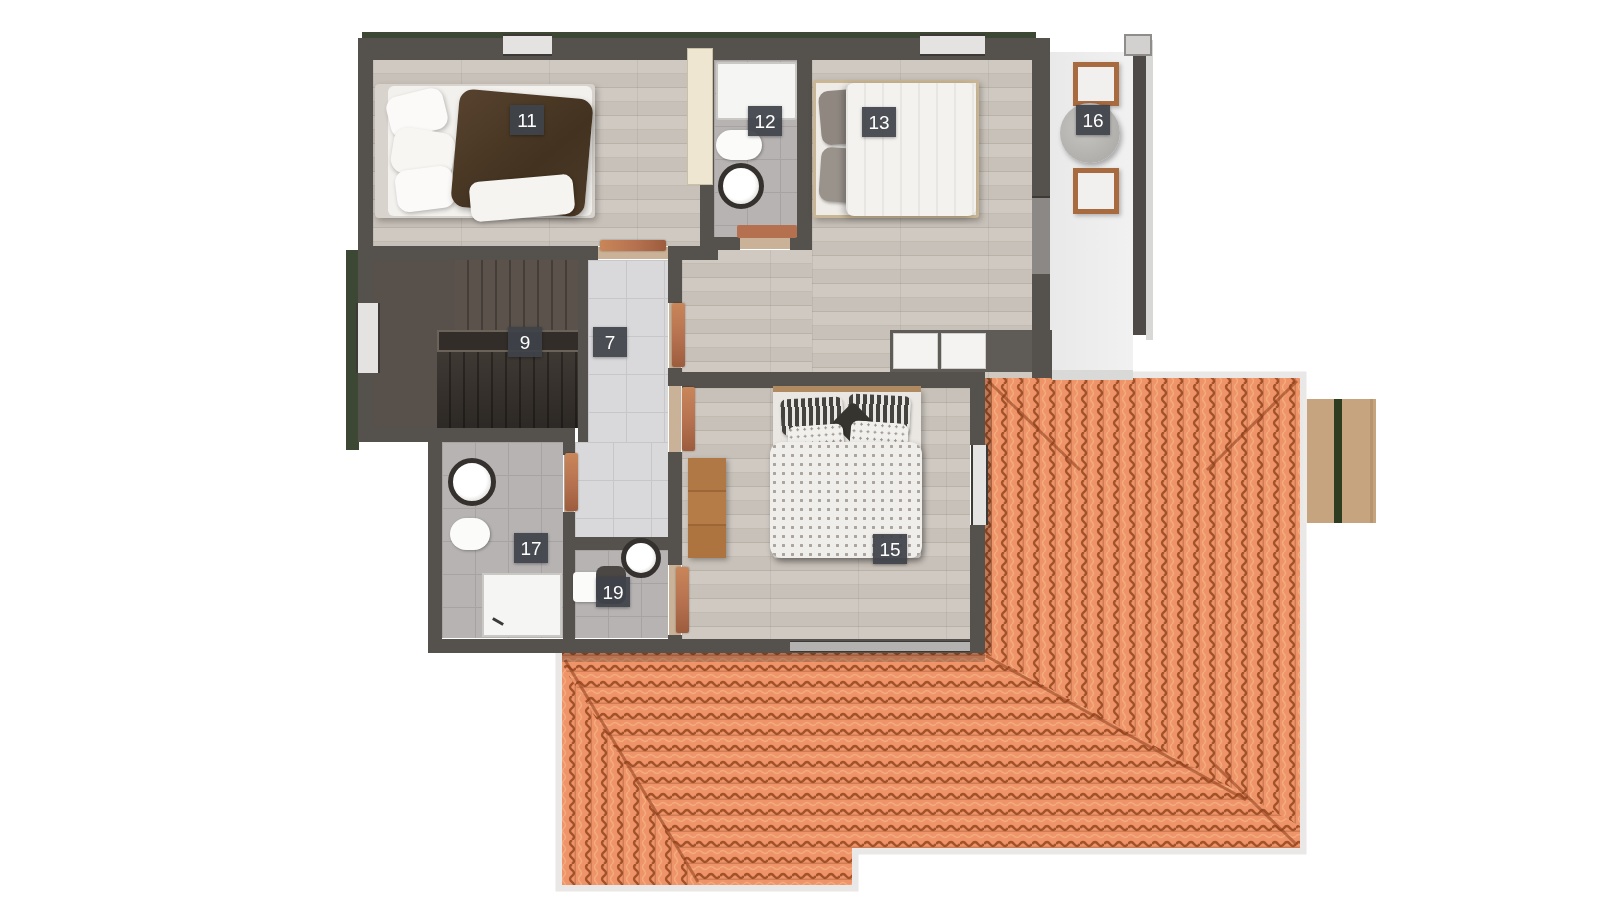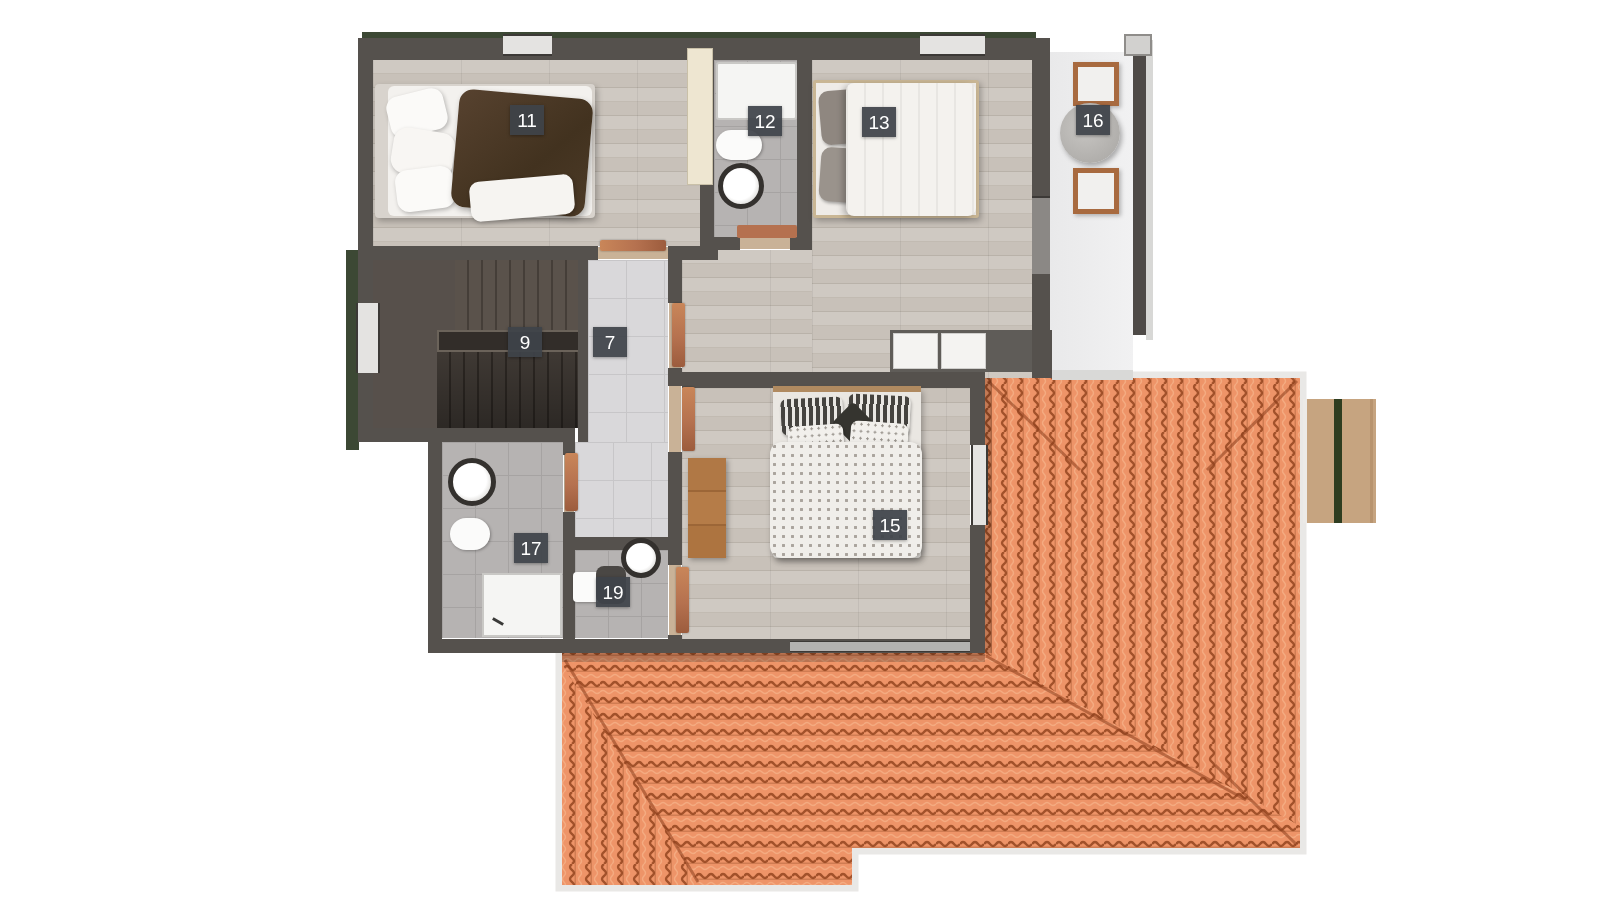--- a/index.html
+++ b/index.html
@@ -212,17 +212,17 @@
   <div class="abs" style="left:573px;top:572px;width:32px;height:30px;background:#fbfbfa;border-radius:4px;box-shadow:1px 1px 3px rgba(0,0,0,.3);"></div>
   <div class="abs" style="left:596px;top:566px;width:30px;height:38px;background:#4a4744;border-radius:8px;"></div>
   <div class="abs sink" style="left:621px;top:538px;width:40px;height:40px;"></div>
 
   <div class="abs badge" style="left:508px;top:327px;">9</div>
   <div class="abs badge" style="left:593px;top:327px;">7</div>
   <div class="abs badge" style="left:510px;top:105px;">11</div>
   <div class="abs badge" style="left:748px;top:106px;">12</div>
   <div class="abs badge" style="left:862px;top:107px;">13</div>
   <div class="abs badge" style="left:1076px;top:105px;">16</div>
-  <div class="abs badge" style="left:873px;top:510px;">15</div>
+  <div class="abs badge" style="left:873px;top:534px;">15</div>
   <div class="abs badge" style="left:596px;top:577px;">19</div>
   <div class="abs badge" style="left:514px;top:533px;">17</div>
 
 </div>
 
 </body></html>

